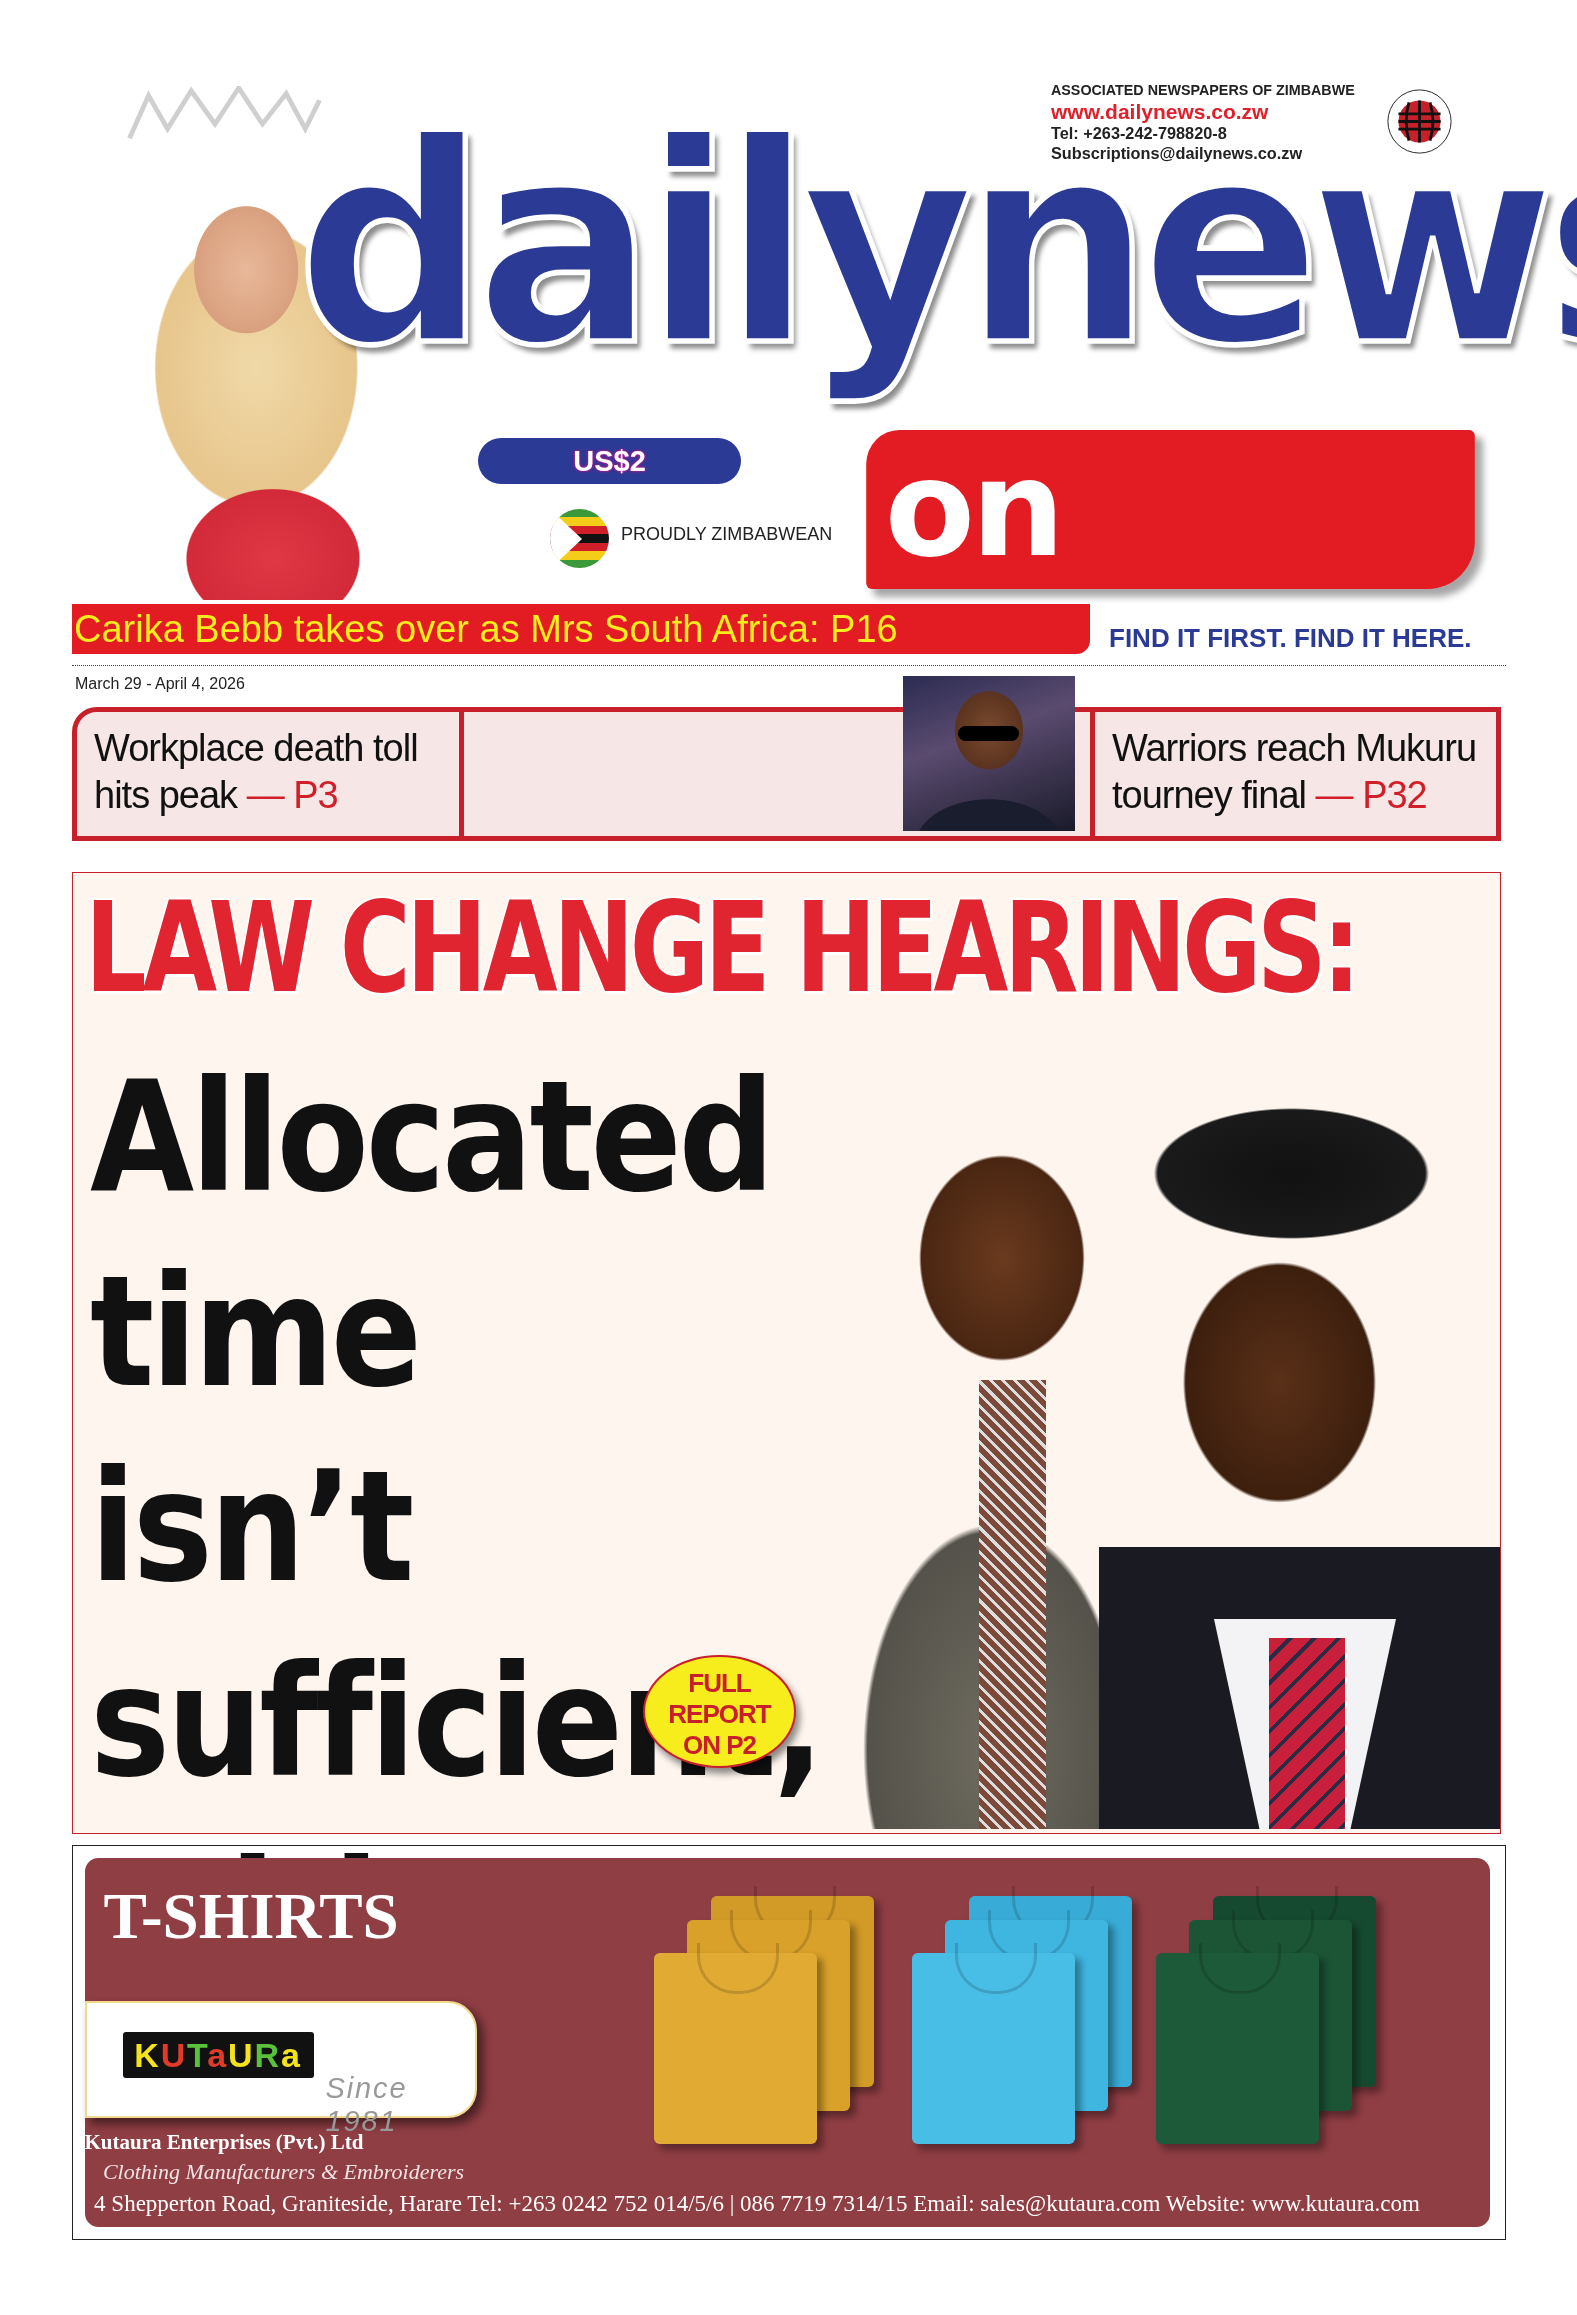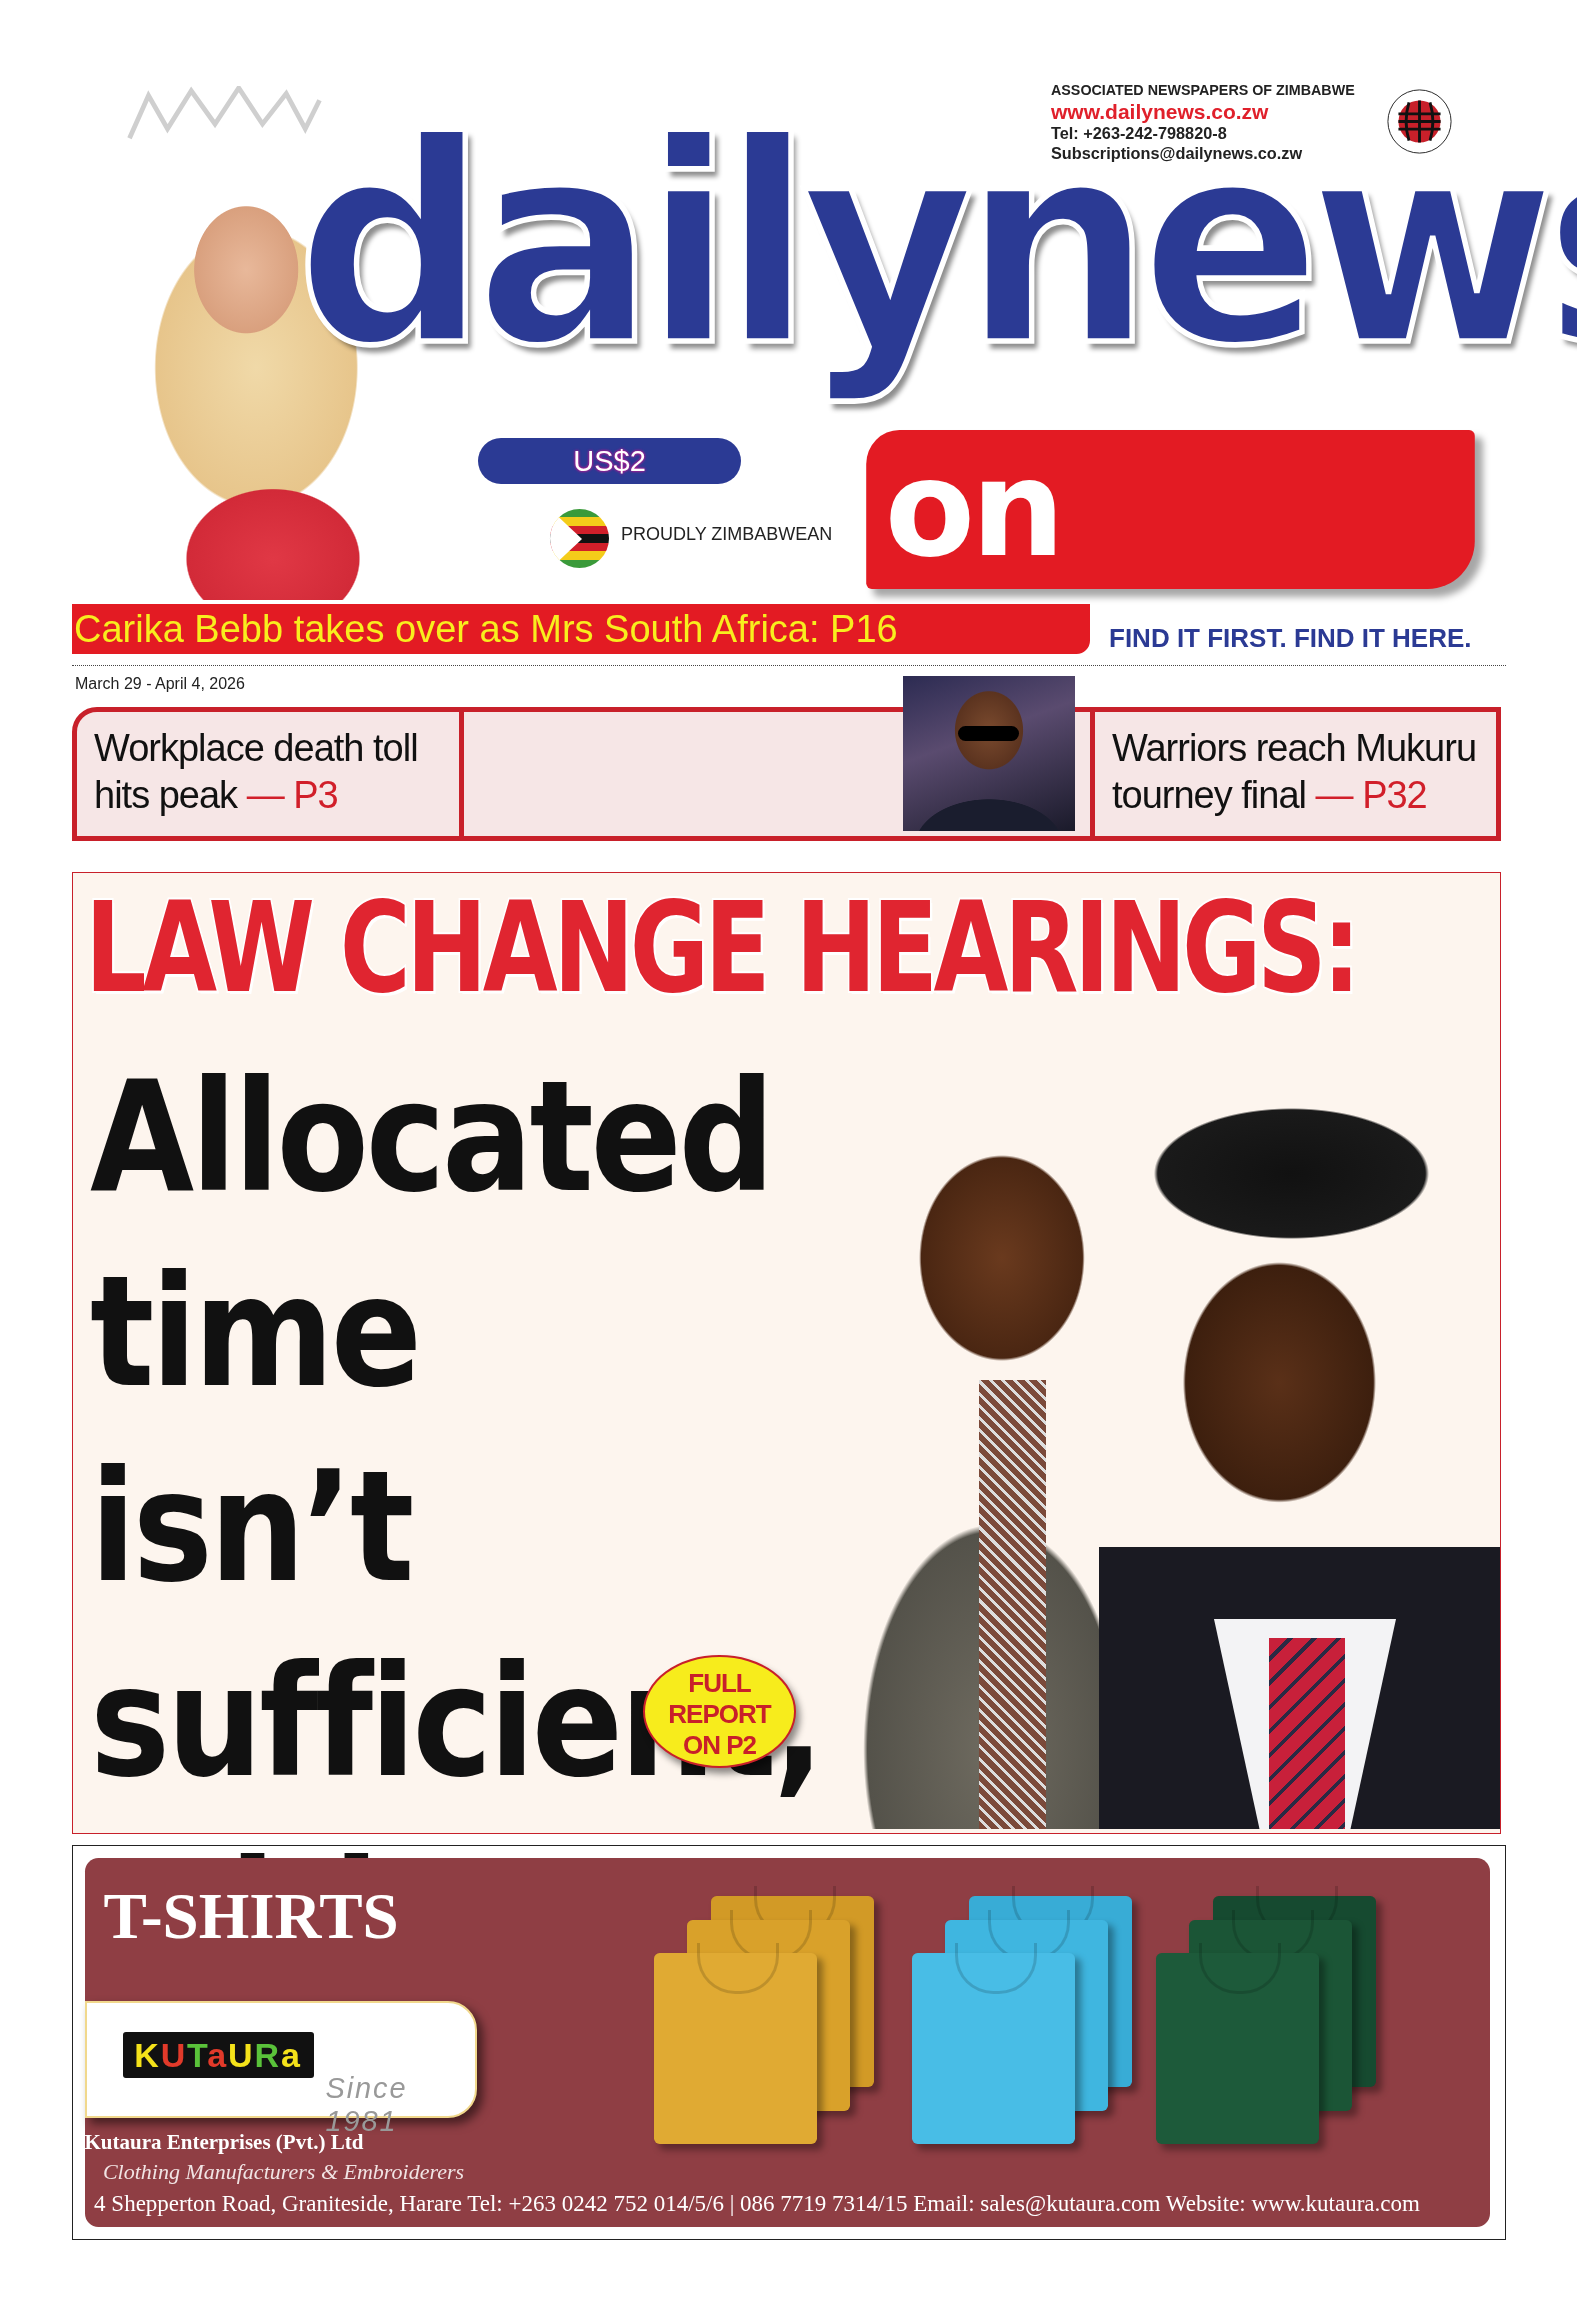--- a/index.html
+++ b/index.html
@@ -15,21 +15,21 @@
   .contact{left:1051px;top:82px;width:325px;font-weight:bold;line-height:1.2}
   .contact .org{font-size:14.3px;color:#222}
   .contact .web{font-size:21px;color:#e0202b}
   .contact .tel{font-size:16.3px;color:#222}
   .contact .sub{font-size:16.3px;color:#222}
   .anz-logo{left:1386px;top:88px;width:67px;height:67px}
   .dailynews{left:296px;top:105px;font-family:"DejaVu Sans",sans-serif;font-weight:bold;font-size:279px;
     letter-spacing:-13.4px;line-height:1;color:#2b3a94;transform:scaleX(0.96);transform-origin:left top;
     -webkit-text-stroke:5.7px #fff;text-shadow:5.7px 7.6px 5.7px rgba(0,0,0,.45)}
   .price{left:478px;top:438px;width:263px;height:46px;background:#2b3a94;border-radius:23px;
-    color:#fff;font-weight:normal;font-size:29px;text-align:center;line-height:46px;
+    color:#fff;font-weight:bold;font-size:29px;text-align:center;line-height:46px;
     text-shadow:0 0 2.9px #c0168f,0 0 2.9px #c0168f}
   .flag{left:550px;top:509px;width:59px;height:59px;border-radius:50%;overflow:hidden;
     background:linear-gradient(#3a9a3a 0 14%,#f4cc1a 14% 28%,#d11f2a 28% 42%,#111 42% 58%,#d11f2a 58% 72%,#f4cc1a 72% 86%,#3a9a3a 86%)}
   .flag:after{content:"";position:absolute;left:0;top:0;border-left:32.5px solid #fff;border-top:30px solid transparent;border-bottom:30px solid transparent}
   .proud{left:621px;top:524px;font-size:18px;color:#222}
   .onsunday{left:860px;top:430px;width:621px;height:159px;background:#e31b23;border-radius:34px 5.7px 48px 5.7px;
     color:#fff;font-family:"DejaVu Sans",sans-serif;font-weight:bold;font-size:134px;line-height:159px;
     padding-left:19px;letter-spacing:-3.8px;box-shadow:7.6px 7.6px 7.6px rgba(0,0,0,.35);transform:scaleX(.98)}
   .teaser-banner{left:72px;top:604px;width:1018px;height:50px;background:#e31b23;border-radius:0 0 13.4px 0;
     color:#f8ee1e;font-size:38px;line-height:50px;padding-left:2px}

